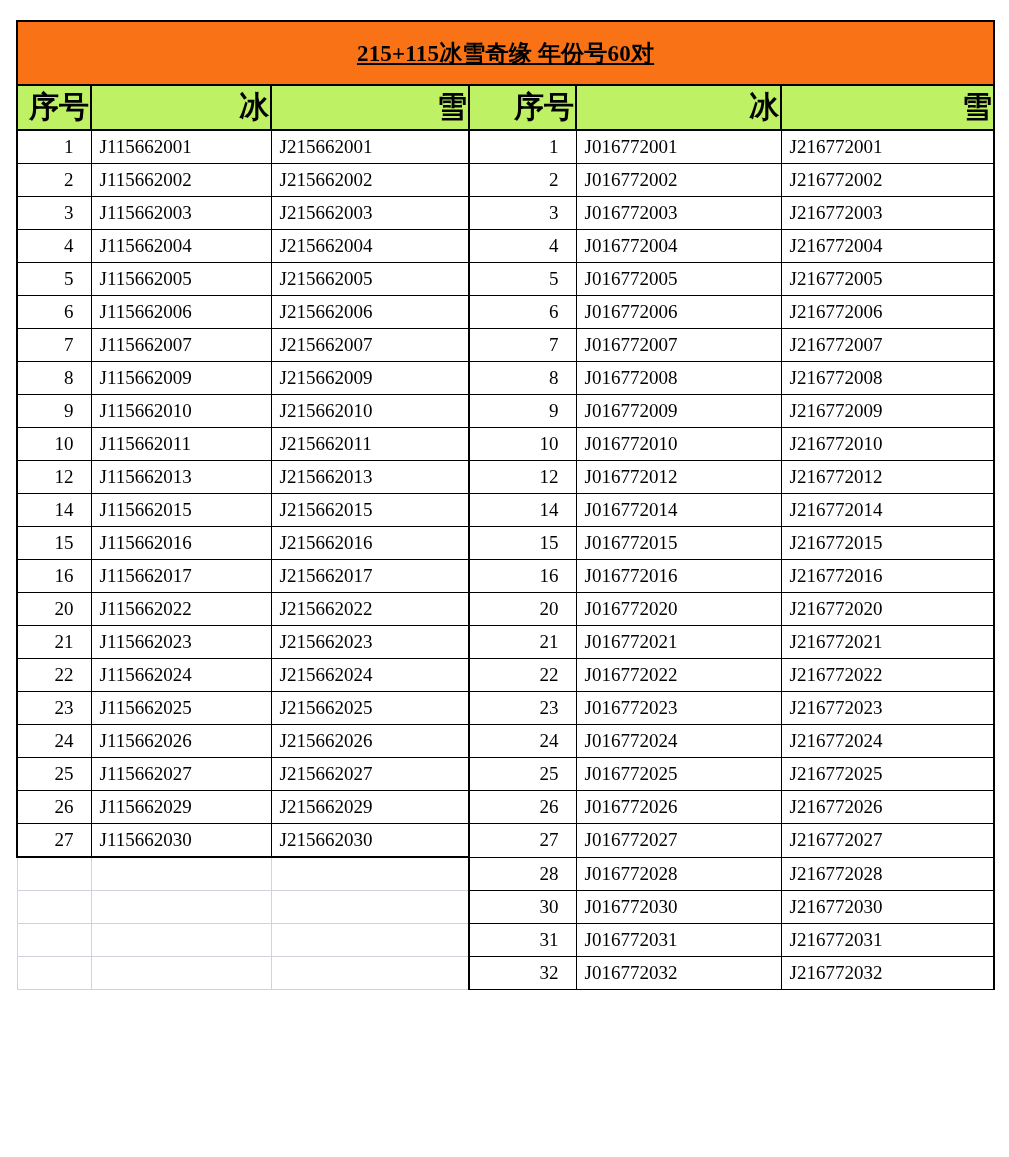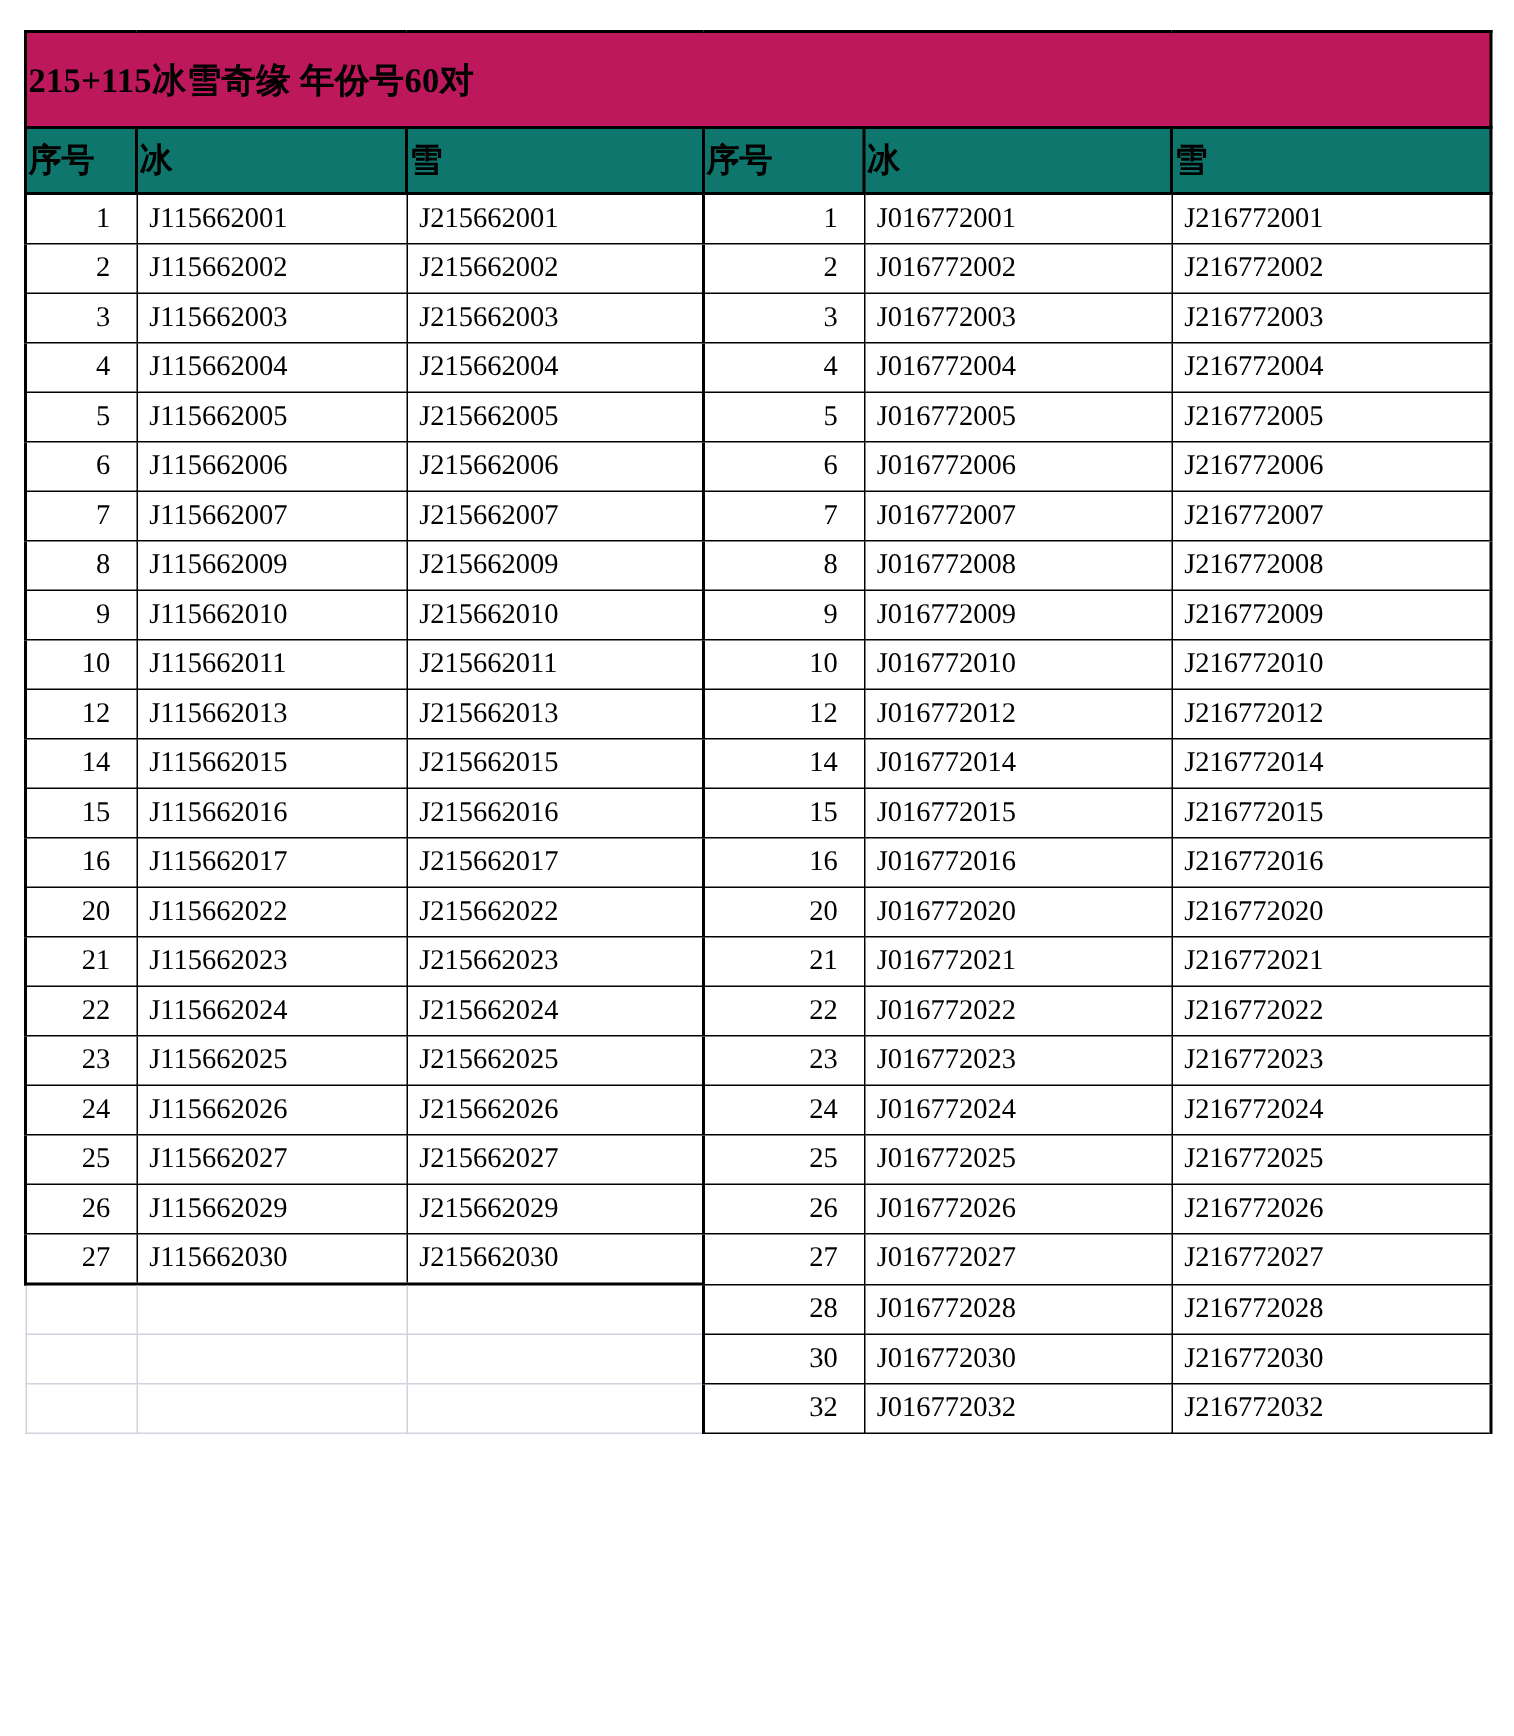--- a/index.html
+++ b/index.html
@@ -23,40 +23,42 @@
 
   table.grid {
     border-collapse: collapse;
     table-layout: fixed;
     width: 977px;
   }
 
   
   td.title-cell {
     height: 60px;
+    text-align: center;
     vertical-align: middle;
     font-weight: bold;
     font-size: 23px;
     letter-spacing: 0.2px;
     border-top: 2.5px solid #000;
     border-left: 2.5px solid #000;
     border-right: 2.5px solid #000;
     border-bottom: 2.5px solid #000;
-    background: #be185d;
+    background: #f97316;
+    text-decoration: underline;
   }
 
   
   td.hdr {
     height: 40px;
-    text-align: left;
+    text-align: right;
     vertical-align: middle;
     font-weight: bold;
-    font-size: 22px;
+    font-size: 30px;
     border: 2.2px solid #000;
-    background: #0f766e;
+    background: #bef264;
     white-space: nowrap;
   }
 
   
   td.cell {
     height: 30px;
     font-size: 19px;
     vertical-align: middle;
     border: 1.6px solid #000;
     background: #fff;
@@ -302,19 +304,27 @@
           <td class="blank"></td>
           <td class="blank sep-right"></td>
           <td class="cell num sep-left">30</td>
           <td class="cell code">J016772030</td>
           <td class="cell code edge-right">J216772030</td>
         </tr>
         <tr>
           <td class="blank edge-left"></td>
           <td class="blank"></td>
           <td class="blank sep-right"></td>
+          <td class="cell num sep-left">31</td>
+          <td class="cell code">J016772031</td>
+          <td class="cell code edge-right">J216772031</td>
+        </tr>
+        <tr>
+          <td class="blank edge-left"></td>
+          <td class="blank"></td>
+          <td class="blank sep-right"></td>
           <td class="cell num sep-left">32</td>
           <td class="cell code">J016772032</td>
           <td class="cell code edge-right">J216772032</td>
         </tr>
       </tbody>
   </table>
 </div>
 
 </body></html>

